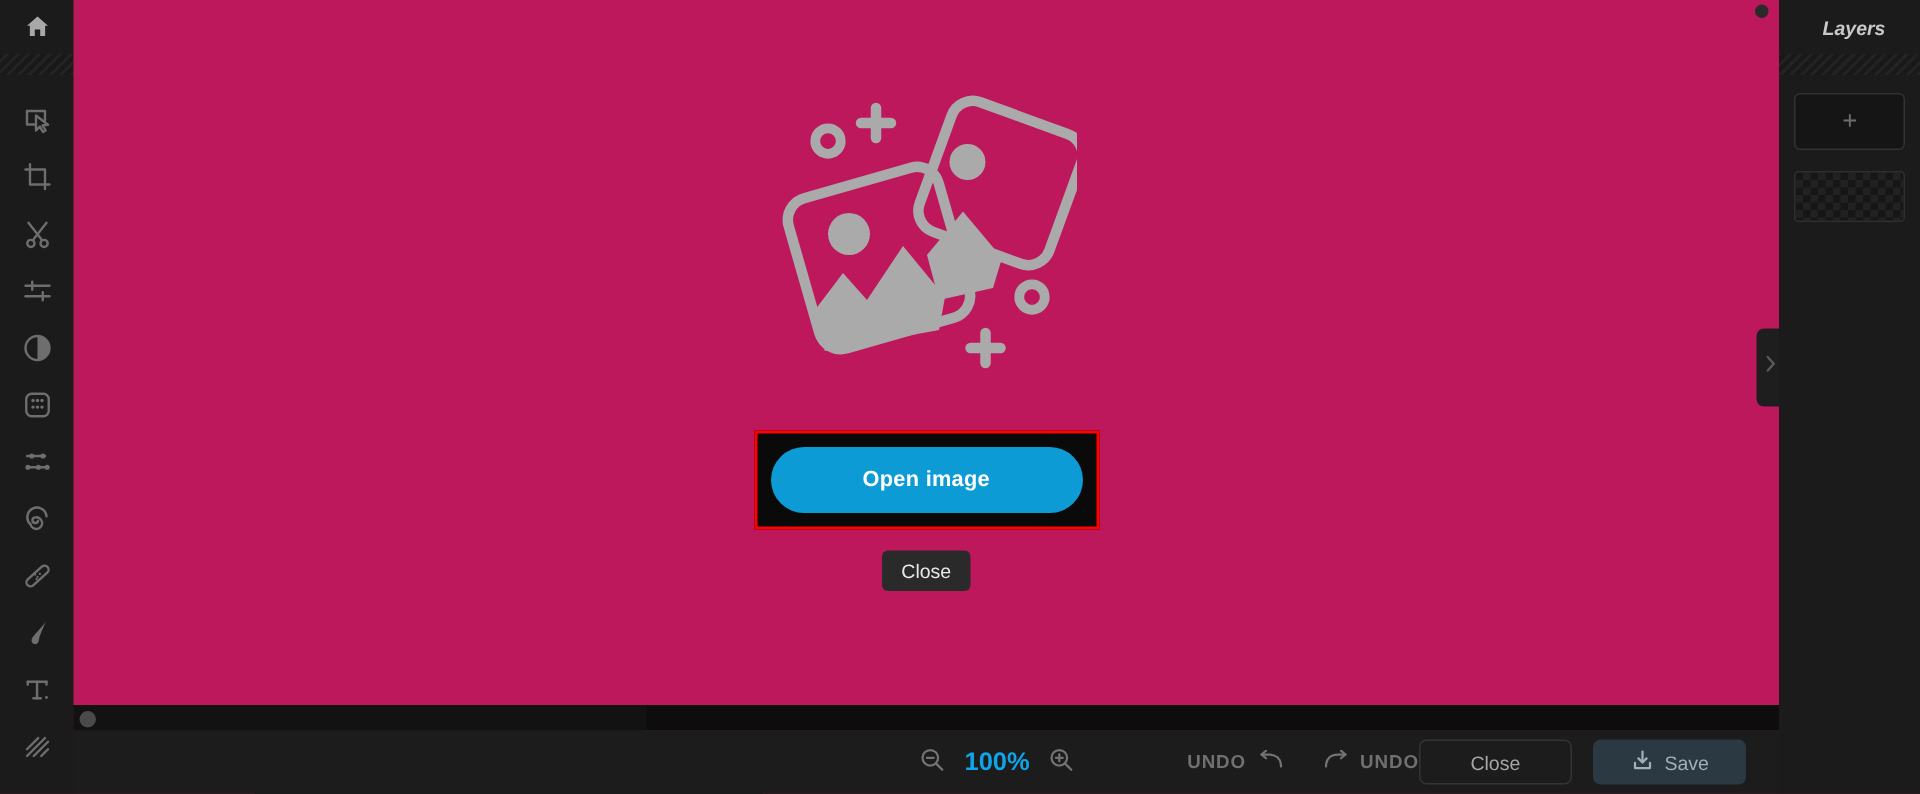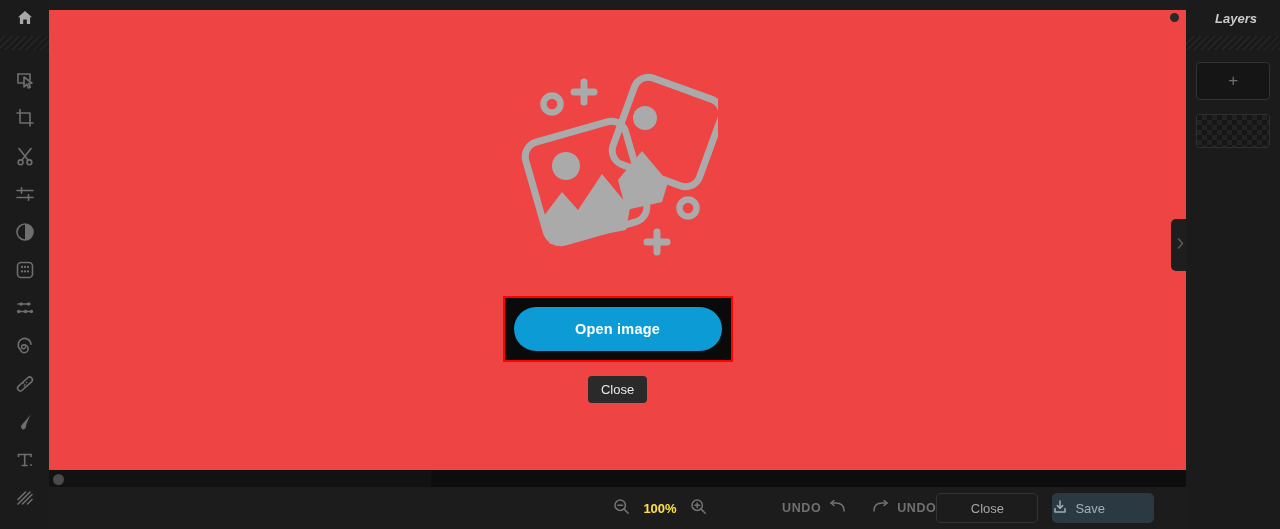--- a/index.html
+++ b/index.html
@@ -40,23 +40,23 @@
     cursor: pointer;
   }
   .tool-btn svg, .tool-home svg { display: block; }
   .ico { stroke: #6e6e6e; fill: none; stroke-width: 1.6;
     stroke-linecap: round; stroke-linejoin: round; }
   .ico-f { fill: #6e6e6e; stroke: none; }
   .ico-home { fill: #a8a8a8; stroke: none; }
 
   
   #workspace {
-    position: absolute; left: 49px; top: 10px;
+    position: absolute; left: 49px; top: 0;
     width: 1137px; height: 487px;
-    background: #ef4444;
+    background: #be185d;
     overflow: hidden;
   }
   #canvas-dot {
     position: absolute; right: 7px; top: 3px;
     width: 9px; height: 9px; border-radius: 50%;
     background: #2a2a2a;
   }
   #placeholder {
     position: absolute; left: 0; right: 0; top: 0; bottom: 0;
     display: flex; flex-direction: column;
@@ -172,21 +172,21 @@
   #zoom-group {
     display: flex; align-items: center; gap: 13px;
     margin-left: 564px;
   }
   .icon-btn {
     background: none; border: none; padding: 0;
     display: flex; align-items: center; justify-content: center;
     cursor: pointer;
   }
   #zoom-level {
-    color: #fde047; font-size: 13px; font-weight: bold;
+    color: #0ea5e9; font-size: 17px; font-weight: bold;
     min-width: 34px; text-align: center;
   }
   #bar-divider {
     width: 1px; height: 23px;
     background: #2e2e2e;
     margin: 0 23px;
   }
   #history-group { display: flex; align-items: center; gap: 26px; margin-left: 29px; }
   .history-btn {
     display: flex; align-items: center; gap: 7px;
@@ -207,21 +207,21 @@
     color: #a6a6a6; font-size: 13px;
     font-family: "Liberation Sans", sans-serif;
     cursor: pointer;
   }
   #save-button {
     width: 102px; height: 30px;
     background: #2b3942;
     border: none; border-radius: 5px;
     color: #9fb0ba; font-size: 13px;
     font-family: "Liberation Sans", sans-serif;
-    display: flex; align-items: center; justify-content: flex-start; gap: 7px;
+    display: flex; align-items: center; justify-content: center; gap: 7px;
     cursor: pointer;
   }
 </style>
 </head>
 <body>
 
 <div id="app">
 
   <div id="left-toolbar">
 

